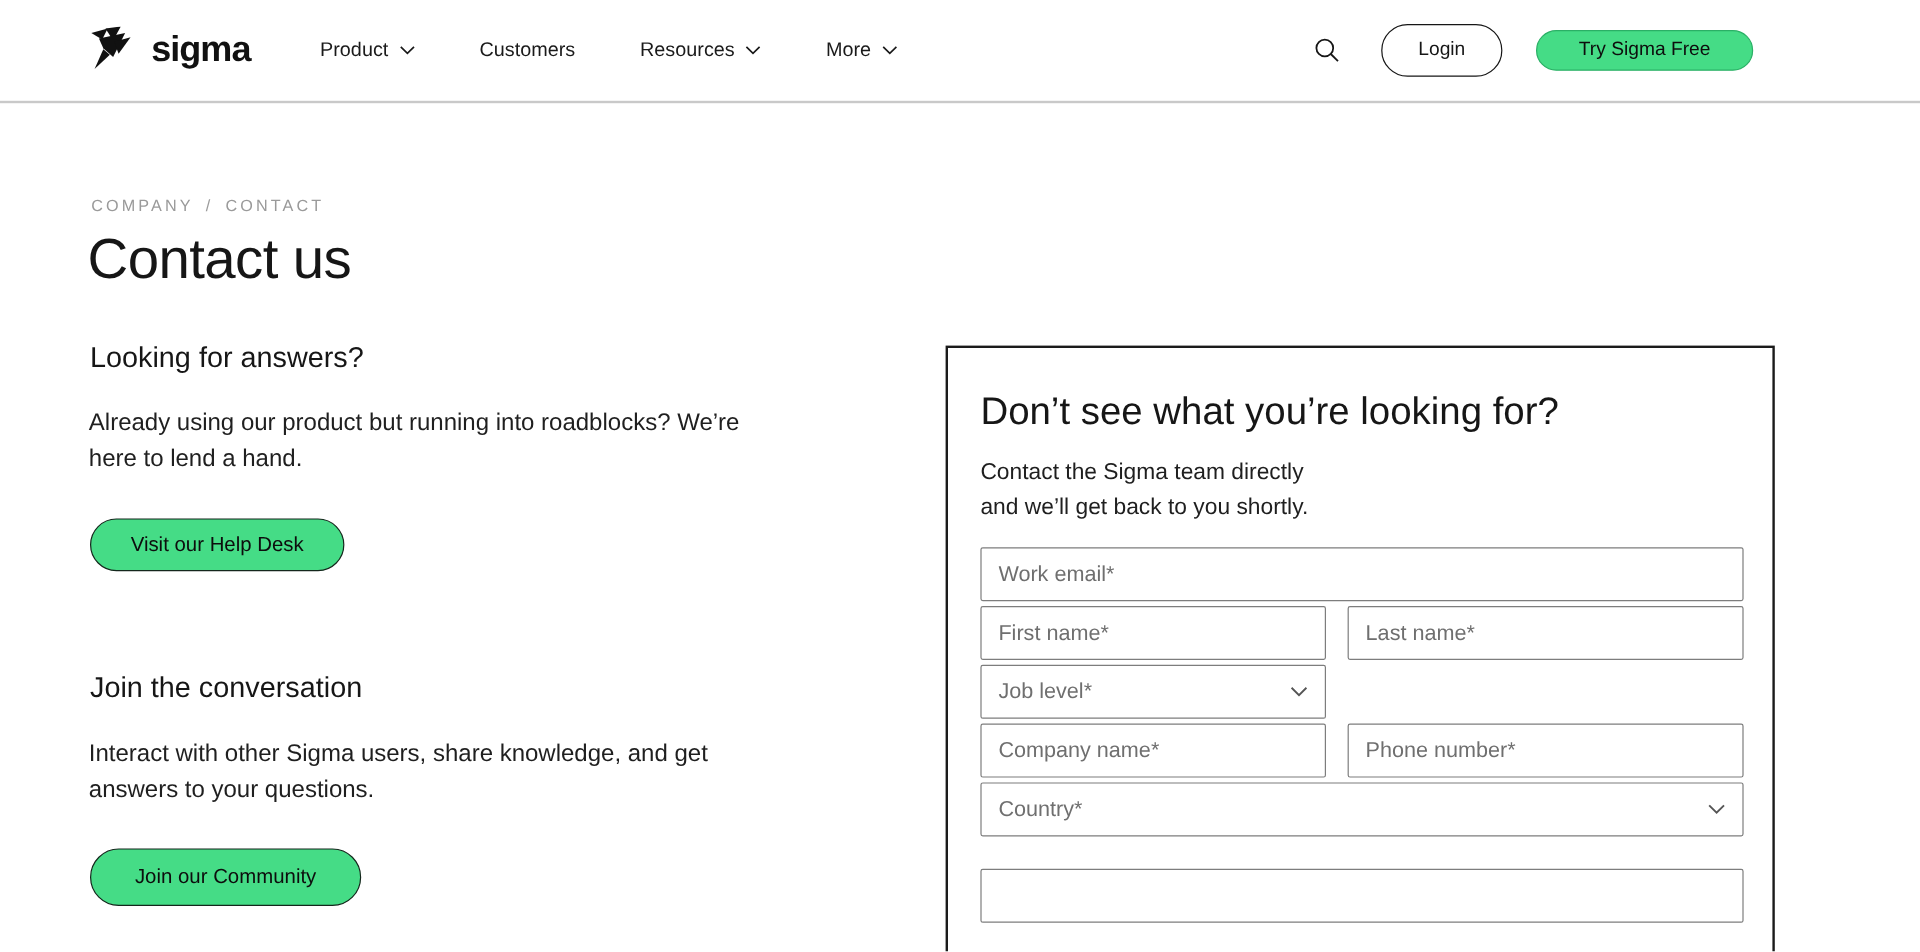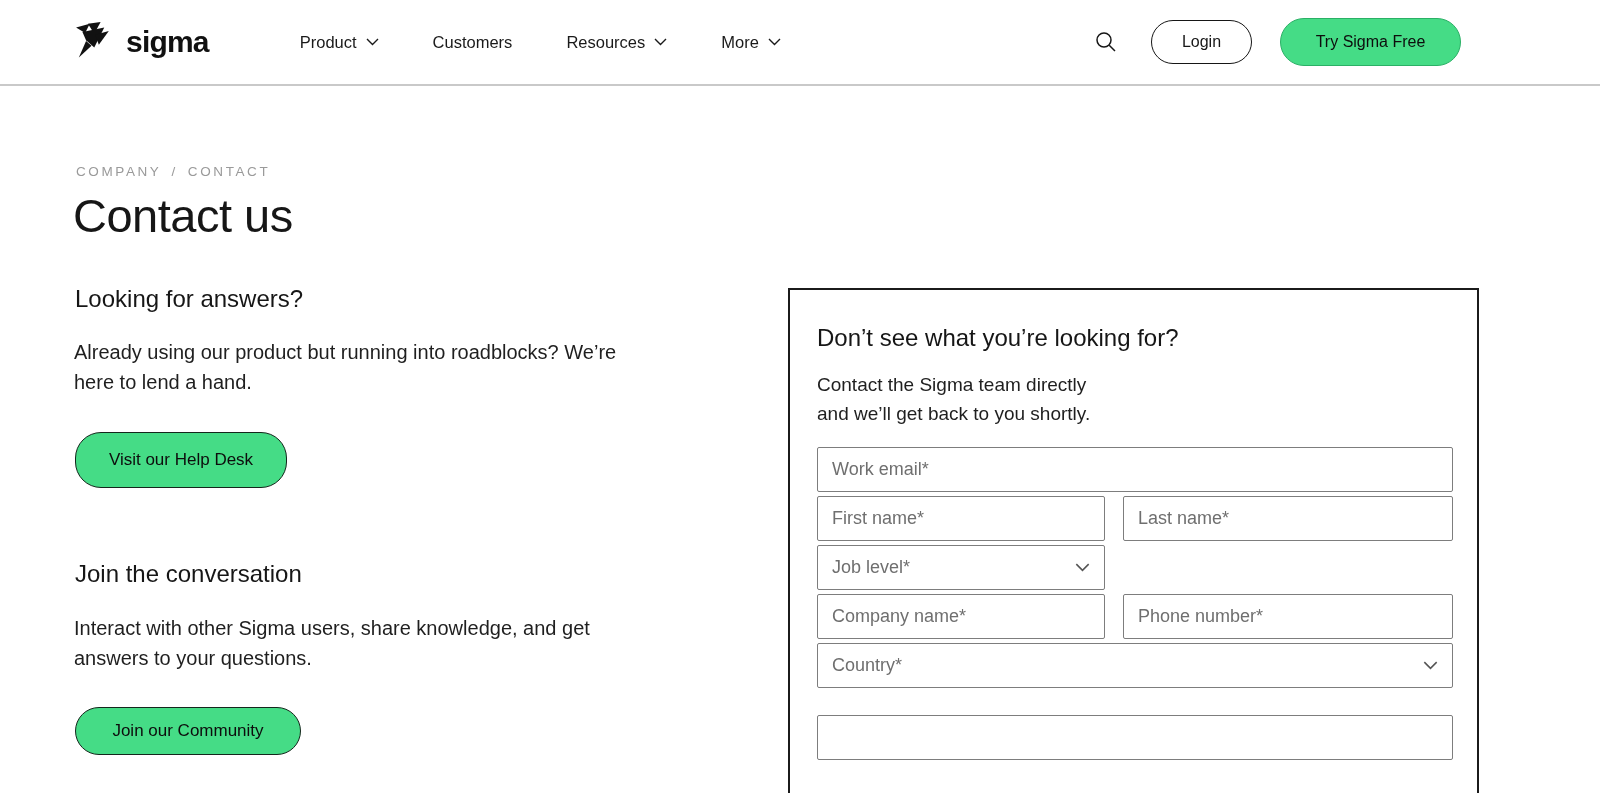--- a/index.html
+++ b/index.html
@@ -7,55 +7,55 @@
   body { font-family:"Liberation Sans", sans-serif; color:#161616; }
   .page { position:relative; width:1600px; height:793px; background:#fff; overflow:hidden; }
 
   
   .header { position:absolute; top:0; left:0; width:1600px; height:86px;
             display:flex; align-items:center; padding:0 139px 0 75px;
             border-bottom:2px solid #c9c9c9; background:#fff; }
   .logo { display:flex; align-items:center; gap:7px; cursor:pointer;text-align:right; }
   .logo-mark { width:44px; height:40px; }
   .logo-word { font-size:30px; font-weight:700; letter-spacing:-0.8px; color:#111; }
-  .nav { display:flex; align-items:center; gap:54px; margin-left:91px; }
+  .nav { display:flex; align-items:center; gap:54px; margin-left:58px; }
   .nav-item { display:flex; align-items:center; gap:9px; font-size:16.5px; color:#1a1a1a; cursor:pointer; }
   .chev { width:13px; height:8px; stroke:#1a1a1a; fill:none; stroke-width:1.4; }
   .header-right { margin-left:auto; display:flex; align-items:center; }
   .search-btn { width:24px; height:24px; cursor:pointer; display:flex; align-items:center; }
   .pill { border-radius:26px; display:flex; align-items:center; justify-content:center;
           font-size:16px; cursor:pointer; }
   .login-pill { width:101px; height:44px; background:#fff; border:1px solid #161616; color:#161616; margin-left:32px; }
-  .cta-pill { width:181px; height:48px; border:1px solid #2bb066; color:#0d0d0d; margin-left:28px; }
+  .cta-pill { width:181px; height:34px; border:1px solid #2bb066; color:#0d0d0d; margin-left:28px; }
 
   
   .breadcrumb { position:absolute; left:76px; top:164px; font-size:13.5px; font-weight:500;
                 letter-spacing:2.6px; color:#9a9a9a; display:flex; gap:10px; }
   .breadcrumb .crumb { cursor:pointer; }
   .page-title { position:absolute; left:73px; top:188px; font-size:47px; font-weight:500;
                 letter-spacing:-0.5px; color:#161616; }
 
   
   .h2 { font-size:24px; font-weight:500; color:#161616; }
   .para { font-size:20px; line-height:29.5px; color:#1f1f1f; }
   .para span { display:block; }
   .green-btn { position:absolute; border-radius:26px; border:1px solid #14271c;
                display:flex; align-items:center; justify-content:center;
                font-size:17px; color:#0d0d0d; cursor:pointer; }
   .help-heading { position:absolute; left:75px; top:285px; }
   .help-para { position:absolute; left:74px; top:338px; }
-  .help-btn { left:75px; top:432px; width:212px; height:56px; }
+  .help-btn { left:75px; top:432px; width:212px; height:44px; }
   .community-heading { position:absolute; left:75px; top:560px; }
   .community-para { position:absolute; left:74px; top:614px; }
   .community-btn { left:75px; top:707px; width:226px; height:48px; }
 
   
   .card { position:absolute; left:788px; top:288px; width:691px; height:560px;
           background:#fff; border:2px solid #1b1b1b; padding:34px 24px 0 27px; }
-  .card-heading { font-size:24px; font-weight:500; color:#161616; }
+  .card-heading { font-size:32px; font-weight:500; color:#161616; }
   .card-para { margin-top:18px; font-size:19px; line-height:29px; color:#1f1f1f; }
   .card-para span { display:block; }
   .form { margin-top:19px; }
   .form-row { margin-bottom:4px; }
   .form-grid { display:grid; grid-template-columns:288px 1fr; column-gap:18px; }
   .field { width:100%; height:45px; border:1.5px solid #7d7d7d; border-radius:2px;
            background:#fff; padding:0 14px; font-size:18px; color:#333;
            font-family:"Liberation Sans", sans-serif; }
   input.field::placeholder { color:#6f6f6f; opacity:1; }
   .select { display:flex; align-items:center; justify-content:space-between; cursor:pointer; }

